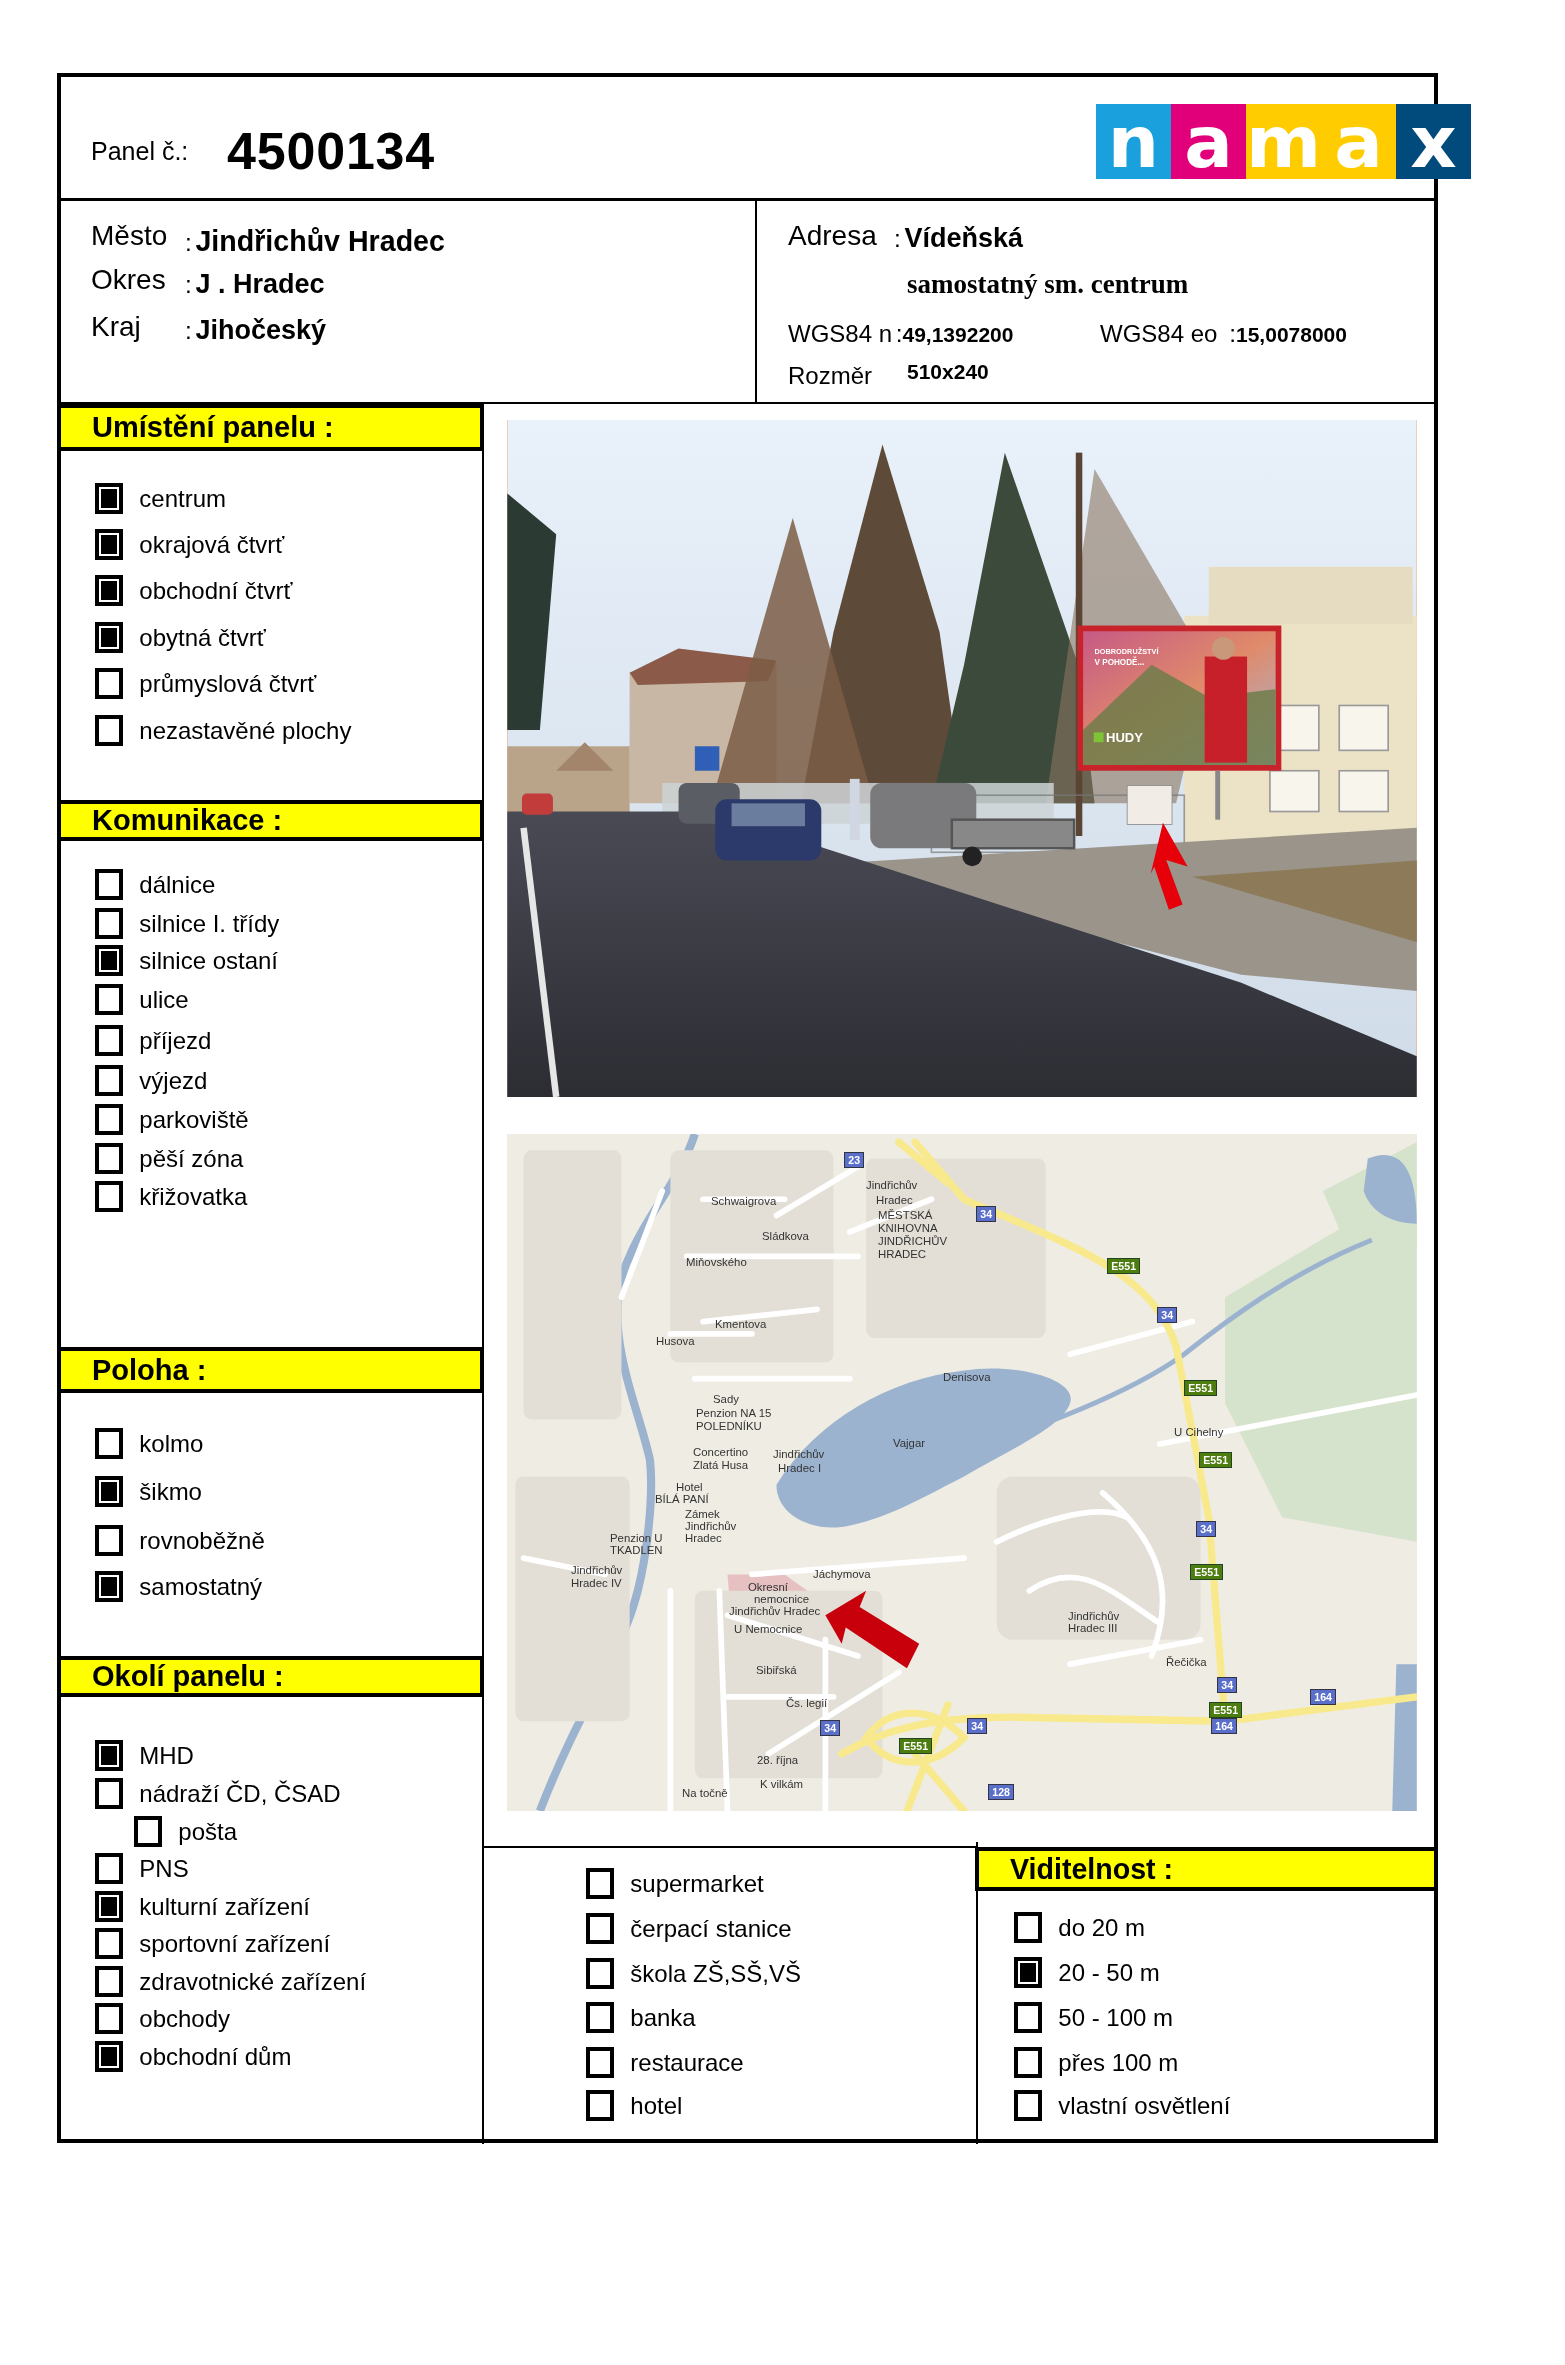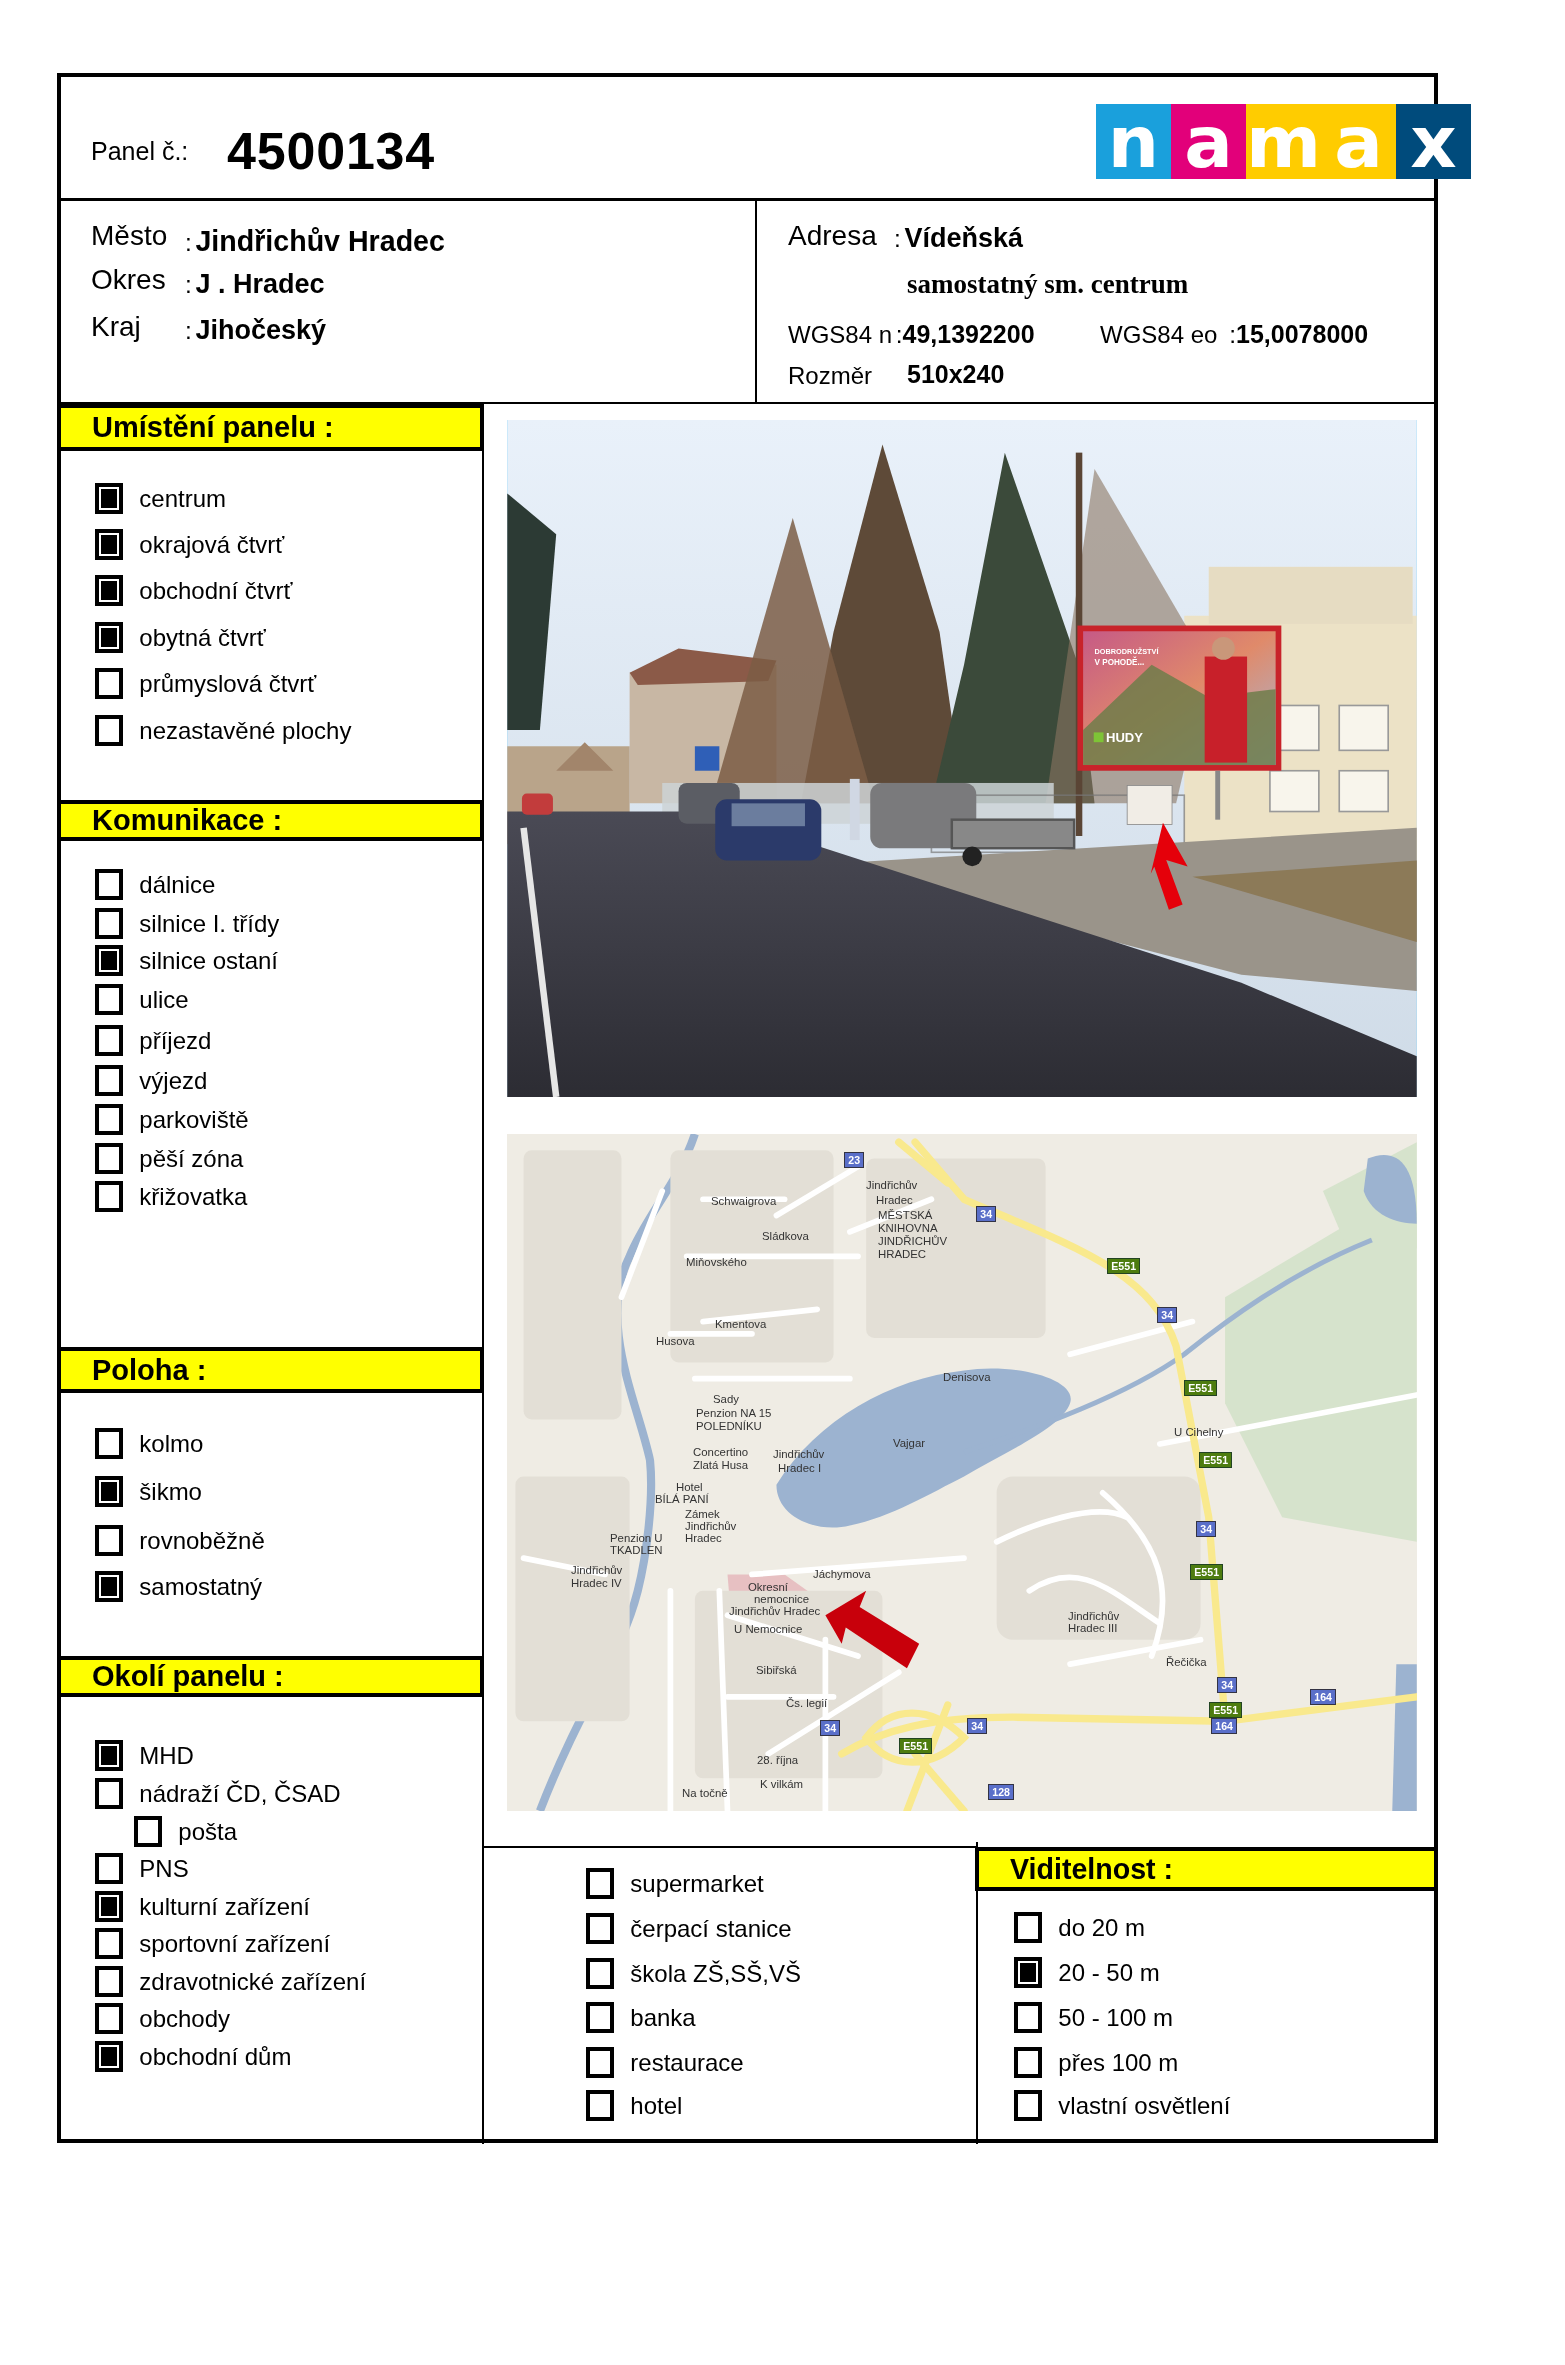--- a/index.html
+++ b/index.html
@@ -8,27 +8,27 @@
   .abs{position:absolute;}
   .hline{position:absolute;background:#000;}
   .vline{position:absolute;background:#000;}
   .panel-label{font-size:25px;}
   .panel-number{font-size:52px;font-weight:bold;letter-spacing:0.8px;}
   .logo{position:absolute;display:flex;height:75px;}
   .logo span{display:flex;align-items:center;justify-content:center;width:75px;height:75px;color:#fff;font-weight:bold;font-size:72px;font-family:"DejaVu Sans",sans-serif;line-height:1;}
   .info-label{font-size:28px;}
   .info-value{font-size:28.6px;font-weight:bold;}
   .info-label-sm{font-size:24px;}
-  .info-value-sm{font-size:25px;font-weight:bold;}
+  .info-value-sm{font-size:21px;font-weight:bold;}
   .colon{font-size:24.5px;}
   .sec-head{position:absolute;background:#ffff00;border:4.1px solid #000;box-sizing:border-box;font-weight:bold;font-size:29px;padding-left:31px;display:flex;align-items:center;}
   .cb-row{position:absolute;display:flex;align-items:center;font-size:24px;}
   .cb{width:28px;height:31px;border:4.1px solid #000;box-sizing:border-box;margin-right:16.3px;position:relative;background:#fff;flex:none;}
   .cb.checked::after{content:"";position:absolute;left:2.4px;top:1.6px;right:2.4px;bottom:1.6px;background:#000;}
-  .photo{position:absolute;left:507px;top:420px;width:910px;height:677px;overflow:hidden;background:#7dd3fc;}
+  .photo{position:absolute;left:507px;top:420px;width:910px;height:677px;overflow:hidden;background:#f97316;}
   .map{position:absolute;left:507px;top:1134px;width:910px;height:677px;overflow:hidden;background:#efece4;}
   .map-label{position:absolute;font-size:11.4px;color:#333;white-space:nowrap;}
   .shield{position:absolute;font-size:10.6px;font-weight:bold;color:#fff;padding:0.8px 3.3px;}
   .shield.blue{background:#5a6fc9;border:0.8px solid #334;}
   .shield.green{background:#4d7c0f;border:0.8px solid #242;}
 </style>
 </head>
 <body>
 
 <div class="frame"></div>

